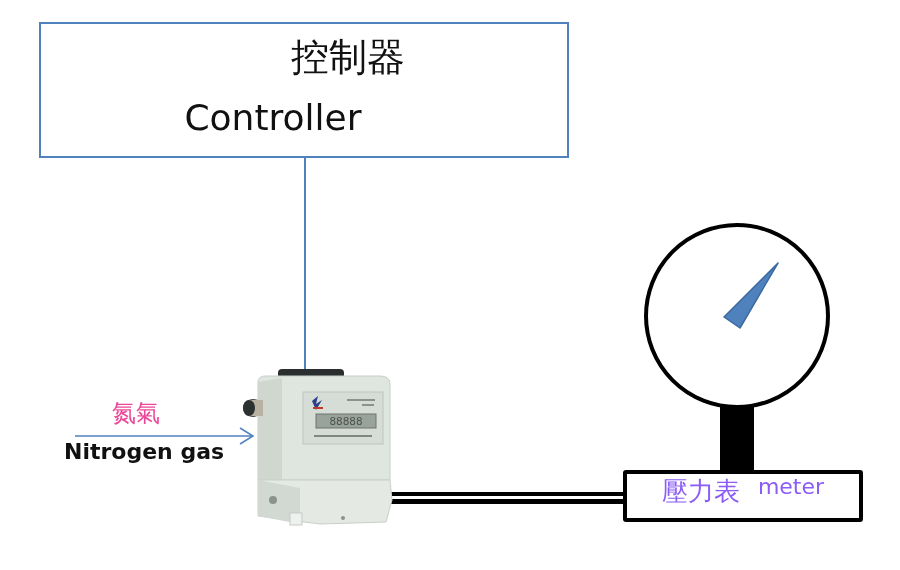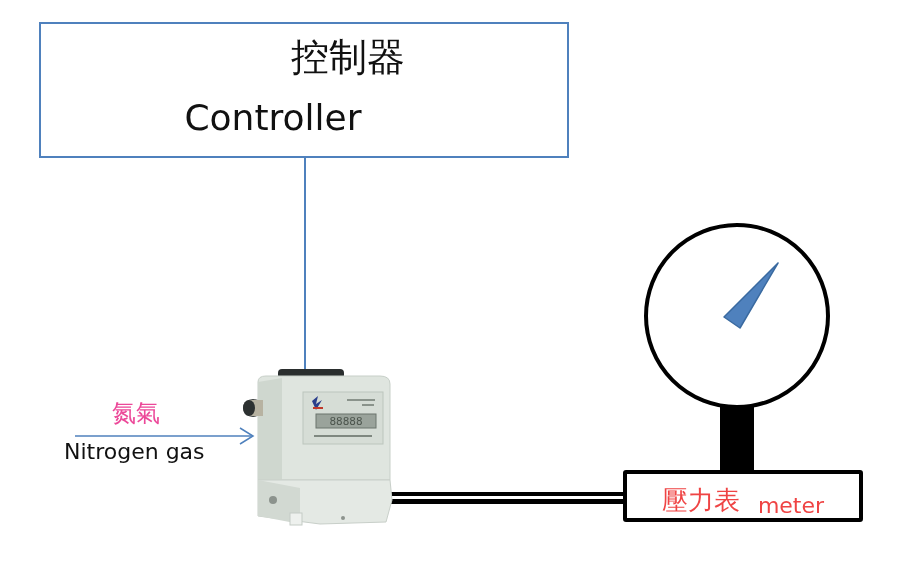--- a/index.html
+++ b/index.html
@@ -14,27 +14,27 @@
     #controller-zh {
       left: 39px; top: 34px; width: 530px; text-align: center;
       font-size: 38px; color: #111; line-height: 46px; margin-left: 44px;
     }
     #controller-en {
       left: 39px; top: 96px; width: 468px; text-align: center;
       font-size: 36px; color: #111; line-height: 44px;
     }
 
     #gas-zh { left: 112px; top: 398px; font-size: 24px; color: #ec4899; line-height: 30px; }
-    #gas-en { left: 64px; top: 438px; font-size: 22px; color: #111; line-height: 28px; }
+    #gas-en { left: 64px; top: 438px; font-size: 22px; color: #111; line-height: 28px; font-weight: bold; }
 
     #meter-label {
       left: 623px; top: 470px; width: 240px; height: 52px;
       border: 4px solid #000; border-radius: 3px; box-sizing: border-box;
-      background: #fff; display: flex; align-items: flex-end; justify-content: center;
-      font-size: 26px; color: #ef4444; white-space: nowrap;
+      background: #fff; display: flex; align-items: flex-start; justify-content: center;
+      font-size: 26px; color: #8b5cf6; white-space: nowrap;
     }
     #meter-label .en { font-size: 22px; margin-left: 18px; }
   </style>
 </head>
 <body>
 
 <svg class="abs" style="left:0;top:0;" width="900" height="570">
 
   <line x1="305" y1="158" x2="305" y2="370" stroke="#4f81bd" stroke-width="2"></line>
 

